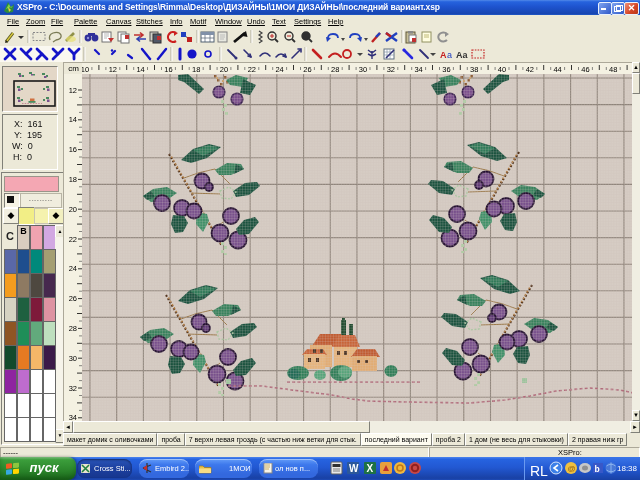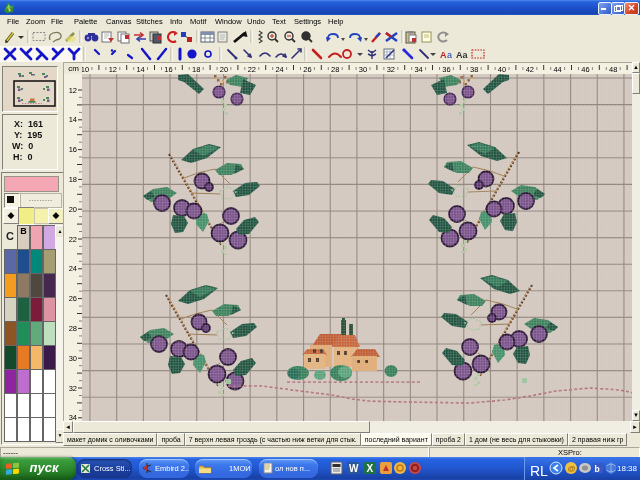--- a/index.html
+++ b/index.html
@@ -6,21 +6,21 @@
   #app{position:relative;width:640px;height:480px;overflow:hidden;
     font-family:"Liberation Sans",sans-serif;background:#ECE9D8;}
   .abs{position:absolute;}
   
   #titlebar{left:0;top:0;width:640px;height:15px;
     background:linear-gradient(180deg,#5289E8 0%,#2663DE 12%,#1E53CE 45%,#1746B2 90%,#2058C8 100%);}
   #titletext{left:17px;top:2px;color:#fff;font-size:8.5px;font-weight:bold;white-space:nowrap;letter-spacing:-0.1px;}
   .winbtn{top:2px;width:10px;height:11px;border-radius:2px;font-size:8px;color:#fff;text-align:center;line-height:10px;}
   
   #menubar{left:0;top:15px;width:640px;height:13px;background:#ECE9D8;color:#000;font-size:7.5px;}
-  #menubar span{position:absolute;top:2px;}
+  #menubar span{position:absolute;top:2px;text-decoration:underline;}
   
   #tb1{left:0;top:28px;width:640px;height:18px;background:#ECE9D8;border-bottom:1px solid #d8d4c4;}
   #tb2{left:0;top:46px;width:640px;height:16px;background:#ECE9D8;}
   
   #leftpanel{left:0;top:62px;width:63px;height:382px;background:#ECE9D8;}
   .sunk{border-top:1px solid #808078;border-left:1px solid #808078;border-bottom:1px solid #fff;border-right:1px solid #fff;background:#ECE9D8;}
   
   #corner{left:63px;top:62px;width:19px;height:12px;background:#ECE9D8;border:1px solid #ACA899;font-size:8px;color:#000;line-height:11px;text-align:center;}
   #hruler{left:82px;top:62px;width:550px;height:12px;background:#F4F1E2;border-top:1px solid #ACA899;border-bottom:1px solid #ACA899;}
   #vruler{left:63px;top:74px;width:19px;height:347px;background:#F4F1E2;border-left:1px solid #ACA899;border-right:1px solid #ACA899;}
@@ -49,20 +49,21 @@
 </head>
 <body>
 <div id="app">
   <div id="titlebar" class="abs">
     <svg width="13" height="13" style="position:absolute;left:2px;top:1px">
       <polygon points="2,10 6,1 9,6 12,3 11,11 5,12" fill="#2E8B3E"></polygon>
       <polygon points="4,8 7,3 9,7 11,5" fill="#7FD34A"></polygon>
       <polygon points="6,6 9,9 7,11" fill="#E8D040"></polygon>
     </svg>
   </div>
+  <div id="titletext" class="abs">XSPro - C:\Documents and Settings\Rimma\Desktop\ДИЗАЙНЫ\1МОИ ДИЗАЙНЫ\последний вариант.xsp</div>
   <div class="abs winbtn" style="left:598px;width:12px;border:1px solid #E8F0FC;background:linear-gradient(135deg,#7FA4F0,#2E58C8);">
       <span style="position:absolute;left:2px;top:5px;width:5px;height:2px;background:#fff;"></span>
     </div>
   <div class="abs winbtn" style="left:611px;width:12px;border:1px solid #E8F0FC;background:linear-gradient(135deg,#7FA4F0,#2E58C8);">
       <span style="position:absolute;left:2px;top:3px;width:5px;height:4px;border:1px solid #fff;"></span>
       <span style="position:absolute;left:4px;top:1.5px;width:5px;height:4px;border:1px solid #fff;"></span>
     </div>
   <div class="abs winbtn" style="left:624px;width:13px;border:1px solid #E8F0FC;background:linear-gradient(135deg,#F09078,#D44424 60%,#B83818);font-weight:bold;font-size:9px;">✕</div>
 
   <div id="menubar" class="abs">
@@ -244,21 +245,21 @@
           <rect x="15" y="32.5" width="2.5" height="2.5"></rect>
             <rect x="44" y="32.5" width="2.5" height="2.5"></rect>
           <rect x="28" y="7" width="2" height="1.5"></rect>
         </g>
         <rect x="27" y="31.5" width="4.5" height="2.5" fill="#D07040"></rect>
         <rect x="25.5" y="34" width="7" height="1.8" fill="#4a8a5f"></rect>
         <path d="M19,36.5 h20" stroke="#C08090" stroke-width="0.9" stroke-dasharray="1.5,1.2"></path>
       </svg>
     </div>
 
-    <div class="abs sunk" style="left:2px;top:52px;width:54px;height:54px;font-size:9px;font-weight:bold;color:#111;">
+    <div class="abs sunk" style="left:2px;top:52px;width:54px;height:54px;font-size:9px;font-weight:normal;color:#111;">
       <div class="abs" style="left:11px;top:4px;">X:&nbsp; 161</div>
       <div class="abs" style="left:11px;top:15px;">Y:&nbsp; 195</div>
       <div class="abs" style="left:9px;top:26px;">W:&nbsp; 0</div>
       <div class="abs" style="left:10px;top:37px;">H:&nbsp; 0</div>
     </div>
 
     <div class="abs" style="left:1px;top:110px;width:61px;height:271px;border:1px solid #fff;border-top-color:#808078;border-left-color:#808078;">
       <div class="abs" style="left:2px;top:3px;width:53px;height:14px;background:#F4A7B3;border:1px solid #9a958a;"></div>
       <div class="abs" style="left:2px;top:20px;width:14px;height:13px;background:#F6F3E4;border:1px solid #808078;border-bottom-color:#fff;border-right-color:#fff;">
           <div class="abs" style="left:2px;top:2px;width:7px;height:7px;background:#111;"></div>

